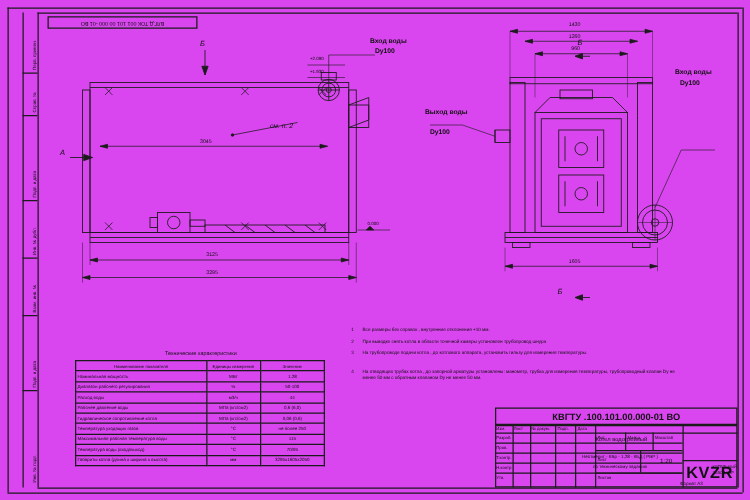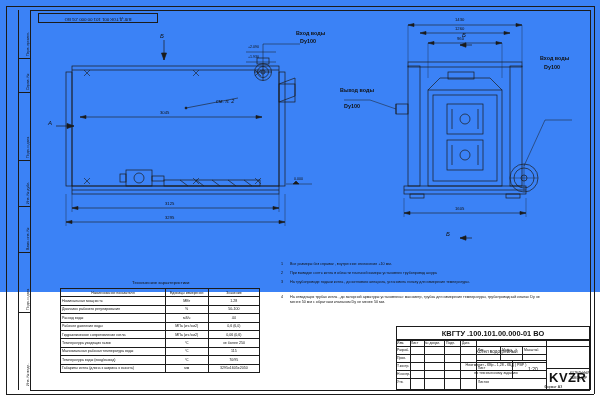--- a/index.html
+++ b/index.html
@@ -1,17 +1,17 @@
 <!DOCTYPE html>
 <html><head>
 <meta charset="utf-8">
 <style>
   html,body{margin:0;padding:0;}
   body{width:600px;height:400px;background:#ffffff;font-family:"Liberation Sans",sans-serif;overflow:hidden;}
-  #sheet{position:relative;width:600px;height:292px;background:#3b82f6;}
+  #sheet{position:relative;width:600px;height:400px;background:#d946ef;}
   .ln{position:absolute;background:#1b1b1b;}
   .h{height:1px;}
   .v{width:1px;}
   .txt{position:absolute;color:#111;white-space:pre;line-height:1.05;}
   .rot{transform-origin:0 0;transform:rotate(-90deg);}
   .bold{font-weight:bold;}
   .box{position:absolute;border:1px solid #1b1b1b;box-sizing:border-box;}
   table{border-collapse:collapse;}
   .spec td{border:1px solid #1b1b1b;font-size:3.6px;padding:0 1px;color:#111;height:7.4px;}
   .spec .hd{text-align:center;font-size:3.5px;}

